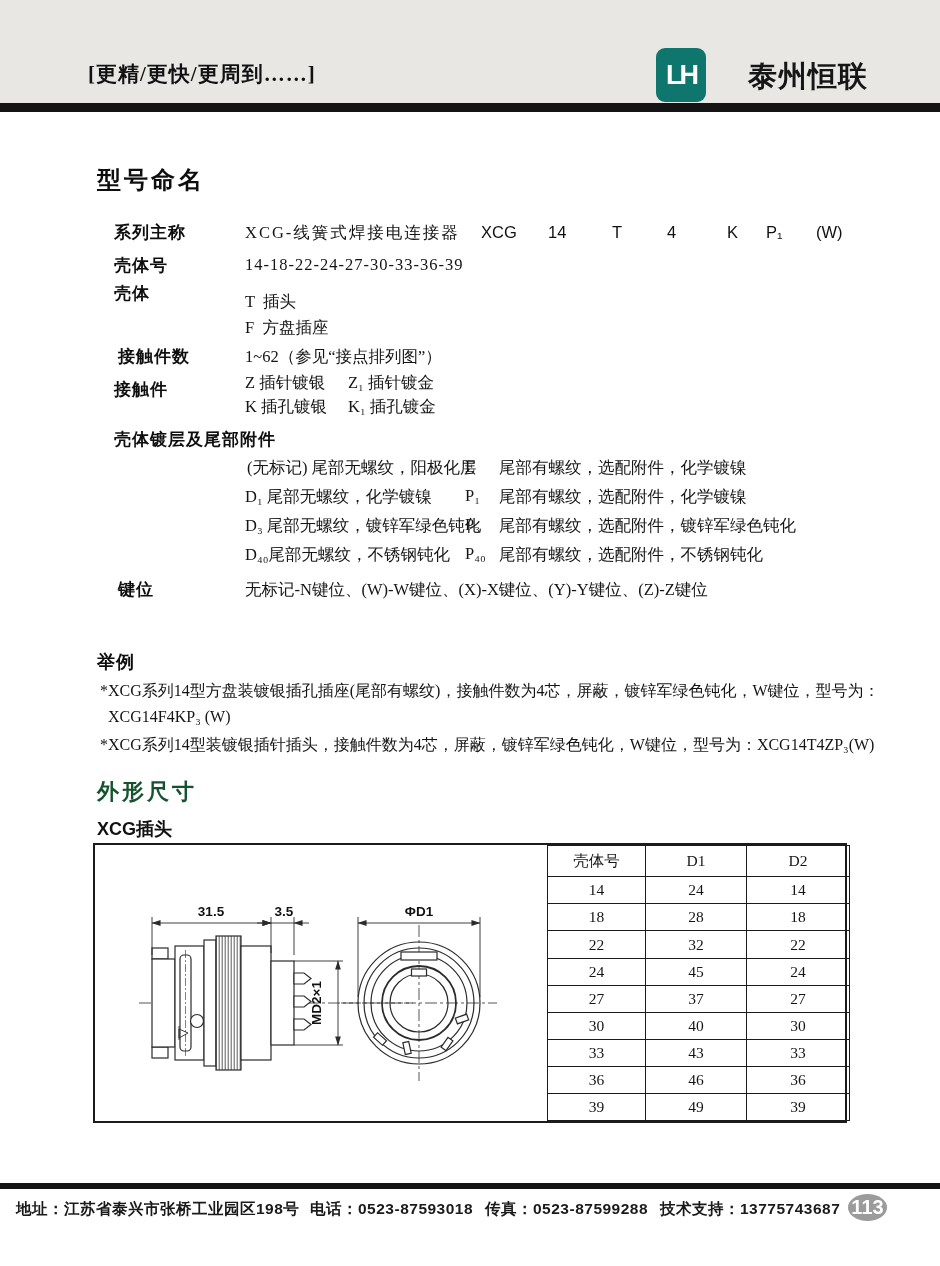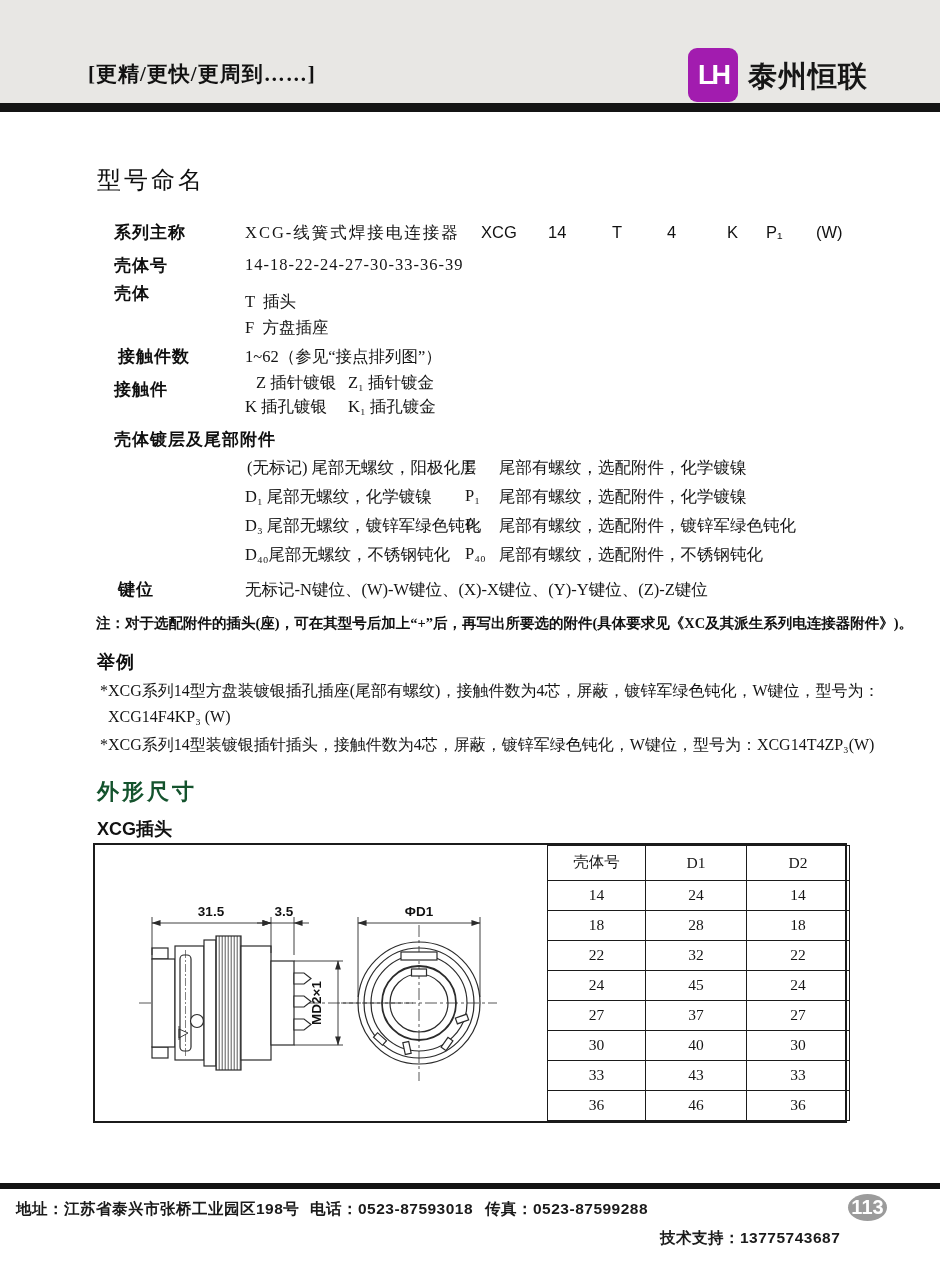--- a/index.html
+++ b/index.html
@@ -2,29 +2,29 @@
 <html><head>
 <meta charset="utf-8">
 <style>
   html,body{margin:0;padding:0;background:#ffffff;}
   .page{position:relative;width:940px;height:1266px;background:#fff;overflow:hidden;
         font-family:"Liberation Serif","DejaVu Serif",serif;color:#1c1c1c;}
   .abs{position:absolute;white-space:pre;}
   
   .hdr{position:absolute;left:0;top:0;width:940px;height:103px;background:#e8e7e4;}
   .slogan{left:88px;top:60px;font-size:21px;letter-spacing:1px;color:#111;font-weight:600;}
-  .logo{left:688px;top:48px;width:50px;height:54px;background:#a21caf;border-radius:9px;
+  .logo{left:656px;top:48px;width:50px;height:54px;background:#0f766e;border-radius:9px;
         display:flex;align-items:center;justify-content:center;}
   .logo span{color:#fff;font-family:"Liberation Sans","DejaVu Sans",sans-serif;
         font-weight:900;font-size:27px;letter-spacing:-3px;}
   .brand{left:748px;top:57px;font-family:"Liberation Sans","DejaVu Sans",sans-serif;
         font-weight:900;font-size:29px;letter-spacing:1px;color:#161616;}
   .bar{position:absolute;left:0;top:103px;width:940px;height:9px;background:#141414;}
   
-  .h1{font-family:"Liberation Sans","DejaVu Sans",sans-serif;font-weight:400;font-size:24px;letter-spacing:3px;color:#0e0e0e;}
+  .h1{font-family:"Liberation Sans","DejaVu Sans",sans-serif;font-weight:700;font-size:24px;letter-spacing:3px;color:#0e0e0e;}
   .h2{font-family:"Liberation Sans","DejaVu Sans",sans-serif;font-weight:800;font-size:18px;letter-spacing:1px;color:#0e0e0e;}
   .h3{font-family:"Liberation Sans","DejaVu Sans",sans-serif;font-weight:800;font-size:22px;letter-spacing:3px;color:#14532d;}
   .sub{font-family:"Liberation Sans","DejaVu Sans",sans-serif;font-weight:600;font-size:18px;color:#111;}
   .lbl{font-family:"Liberation Sans","DejaVu Sans",sans-serif;font-weight:700;font-size:17px;color:#0f0f0f;letter-spacing:1px;}
   .val{font-size:16.5px;color:#151515;}
   .ls2{letter-spacing:2px;} .ls1{letter-spacing:1px;}
   .code{font-family:"Liberation Sans","DejaVu Sans",sans-serif;font-size:16.5px;color:#111;}
   .note{font-size:14.5px;font-weight:600;color:#111;}
   .ex{font-size:16px;color:#141414;}
   
@@ -73,21 +73,21 @@
   <div class="abs val ls1" style="left:245px;top:255px;">14-18-22-24-27-30-33-36-39</div>
 
   <div class="abs lbl" style="left:114px;top:282px;">壳体</div>
   <div class="abs val" style="left:245px;top:291px;">T  插头</div>
   <div class="abs val" style="left:245px;top:317px;">F  方盘插座</div>
 
   <div class="abs lbl" style="left:118px;top:345px;">接触件数</div>
   <div class="abs val" style="left:245px;top:346px;">1~62（参见“接点排列图”）</div>
 
   <div class="abs lbl" style="left:114px;top:378px;">接触件</div>
-  <div class="abs val" style="left:256px;top:372px;font-family:Liberation Serif, serif;">Z 插针镀银</div>
+  <div class="abs val" style="left:245px;top:372px;font-family:Liberation Serif, serif;">Z 插针镀银</div>
   <div class="abs val" style="left:348px;top:372px;">Z₁ 插针镀金</div>
   <div class="abs val" style="left:245px;top:396px;">K 插孔镀银</div>
   <div class="abs val" style="left:348px;top:396px;">K₁ 插孔镀金</div>
 
   <div class="abs lbl" style="left:114px;top:428px;">壳体镀层及尾部附件</div>
 
   <div class="abs val" style="left:247px;top:457px;">(无标记) 尾部无螺纹，阳极化层</div>
   <div class="abs val" style="left:465px;top:457px;">E</div>
   <div class="abs val" style="left:499px;top:457px;">尾部有螺纹，选配附件，化学镀镍</div>
 
@@ -99,21 +99,20 @@
   <div class="abs val" style="left:465px;top:515px;">P₃</div>
   <div class="abs val" style="left:499px;top:515px;">尾部有螺纹，选配附件，镀锌军绿色钝化</div>
 
   <div class="abs val" style="left:245px;top:544px;">D₄₀尾部无螺纹，不锈钢钝化</div>
   <div class="abs val" style="left:465px;top:544px;">P₄₀</div>
   <div class="abs val" style="left:499px;top:544px;">尾部有螺纹，选配附件，不锈钢钝化</div>
 
   <div class="abs lbl" style="left:118px;top:578px;">键位</div>
   <div class="abs val" style="left:245px;top:579px;">无标记-N键位、(W)-W键位、(X)-X键位、(Y)-Y键位、(Z)-Z键位</div>
 
-  <div class="abs note" style="left:96px;top:614px;">注：对于选配附件的插头(座)，可在其型号后加上“+”后，再写出所要选的附件(具体要求见《XC及其派生系列电连接器附件》)。</div>
 
   <div class="abs h2" style="left:97px;top:650px;">举例</div>
   <div class="abs ex" style="left:100px;top:681px;">*XCG系列14型方盘装镀银插孔插座(尾部有螺纹)，接触件数为4芯，屏蔽，镀锌军绿色钝化，W键位，型号为：</div>
   <div class="abs ex" style="left:108px;top:708px;">XCG14F4KP₃ (W)</div>
   <div class="abs ex" style="left:100px;top:735px;">*XCG系列14型装镀银插针插头，接触件数为4芯，屏蔽，镀锌军绿色钝化，W键位，型号为：XCG14T4ZP₃(W)</div>
 
   <div class="abs h3" style="left:97px;top:777px;">外形尺寸</div>
   <div class="abs sub" style="left:97px;top:817px;">XCG插头</div>
 
   <div class="figbox">
@@ -231,26 +230,31 @@
       <tr>
         <td>33</td>
         <td>43</td>
         <td>33</td>
       </tr>
       <tr>
         <td>36</td>
         <td>46</td>
         <td>36</td>
       </tr>
+      <tr>
+        <td>39</td>
+        <td>49</td>
+        <td>39</td>
+      </tr>
     </tbody>
       </table>
   </div>
 
   <div class="fbar"></div>
   <div class="abs fitem" style="left:16px;top:1199px;">地址：江苏省泰兴市张桥工业园区198号</div>
   <div class="abs fitem" style="left:310px;top:1199px;">电话：0523-87593018</div>
   <div class="abs fitem" style="left:485px;top:1199px;">传真：0523-87599288</div>
-  <div class="abs fitem" style="left:660px;top:1199px;margin-top:29px;">技术支持：13775743687</div>
+  <div class="abs fitem" style="left:660px;top:1199px;">技术支持：13775743687</div>
   <div class="abs badge">
     <span>113</span>
   </div>
 
 </div>
 
 </body></html>

